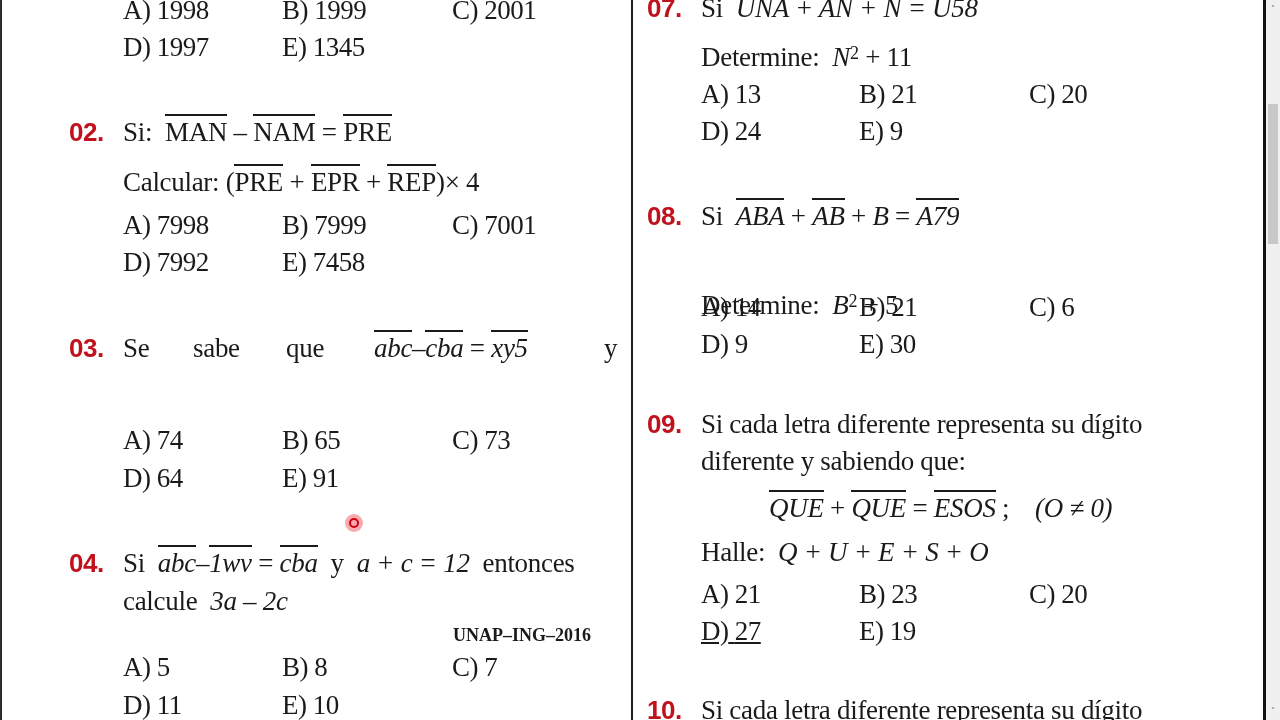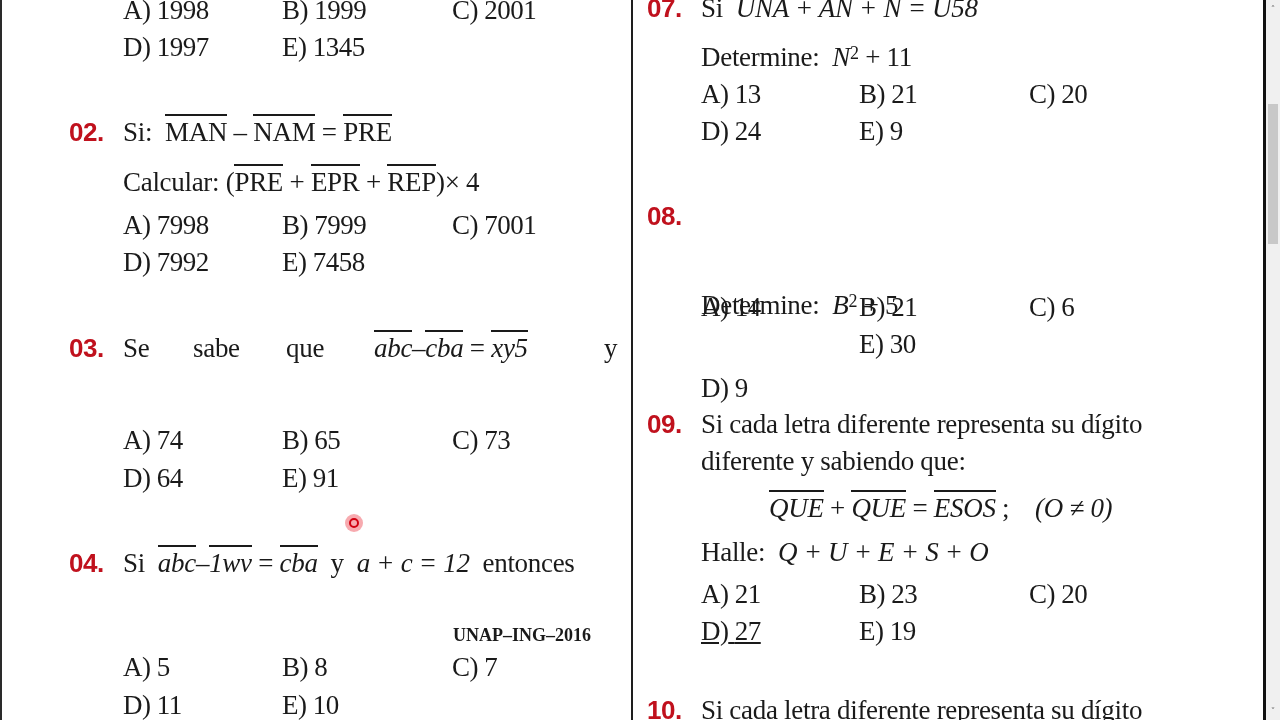--- a/index.html
+++ b/index.html
@@ -91,20 +91,24 @@
   <div class="opt" style="left:282px;top:462px;"><span>E)</span> <span>91</span></div>
 
   <div class="num" style="left:69px;top:547px;">04.</div>
   <div class="line" style="left:123px;top:547px;">
     <span>Si</span>&nbsp;
     <i class="m ovb">abc</i>–<i class="m ovb">1wv</i> = <i class="m ovb">cba</i>&nbsp;
     <span>y</span>&nbsp;
     <i class="m">a + c = 12</i>&nbsp;
     <span>entonces</span>
   </div>
+  <div class="line" style="left:123px;top:585px;">
+    <span>calcule</span>&nbsp;
+    <i class="m">3a – 2c</i>
+  </div>
   <div class="src" style="left:453px;top:625px;">UNAP–ING–2016</div>
   <div class="opt" style="left:123px;top:651px;"><span>A)</span> <span>5</span></div>
   <div class="opt" style="left:282px;top:651px;"><span>B)</span> <span>8</span></div>
   <div class="opt" style="left:452px;top:651px;"><span>C)</span> <span>7</span></div>
   <div class="opt" style="left:123px;top:689px;"><span>D)</span> <span>11</span></div>
   <div class="opt" style="left:282px;top:689px;"><span>E)</span> <span>10</span></div>
 
   <div class="cursor-dot"></div>
 
   <div class="num" style="left:647px;top:-8px;">07.</div>
@@ -116,28 +120,32 @@
     <span>Determine:</span>&nbsp;
     <i class="m">N</i><sup>2</sup> <span>+ 11</span>
   </div>
   <div class="opt" style="left:701px;top:78px;"><span>A)</span> <span>13</span></div>
   <div class="opt" style="left:859px;top:78px;"><span>B)</span> <span>21</span></div>
   <div class="opt" style="left:1029px;top:78px;"><span>C)</span> <span>20</span></div>
   <div class="opt" style="left:701px;top:115px;"><span>D)</span> <span>24</span></div>
   <div class="opt" style="left:859px;top:115px;"><span>E)</span> <span>9</span></div>
 
   <div class="num" style="left:647px;top:200px;">08.</div>
+  <div class="line" style="left:701px;top:200px;">
+    <span>Si</span>&nbsp;
+    <i class="m ovb">ABA</i> + <i class="m ovb">AB</i> + <i class="m">B</i> = <i class="m ovb">A79</i>
+  </div>
   <div class="line" style="left:701px;top:254px;margin-top:35px;">
     <span>Determine:</span>&nbsp;
     <i class="m">B</i><sup>2</sup> <span>+ 5</span>
   </div>
   <div class="opt" style="left:701px;top:291px;"><span>A)</span> <span>14</span></div>
   <div class="opt" style="left:859px;top:291px;"><span>B)</span> <span>21</span></div>
   <div class="opt" style="left:1029px;top:291px;"><span>C)</span> <span>6</span></div>
-  <div class="opt" style="left:701px;top:328px;margin-top:44px;"><span>D)</span> <span>9</span></div>
+  <div class="opt" style="left:701px;top:328px;"><span>D)</span> <span>9</span></div>
   <div class="opt" style="left:859px;top:328px;"><span>E)</span> <span>30</span></div>
 
   <div class="num" style="left:647px;top:408px;">09.</div>
   <div class="line" style="left:701px;top:408px;">Si cada letra diferente representa su dígito</div>
   <div class="line" style="left:701px;top:445px;">diferente y sabiendo que:</div>
   <div class="line" style="left:769px;top:492px;">
     <i class="m ovb">QUE</i> + <i class="m ovb">QUE</i> = <i class="m ovb">ESOS</i> ;&nbsp;&nbsp;&nbsp;
     <i class="m">(O ≠ 0)</i>
   </div>
   <div class="line" style="left:701px;top:536px;">

